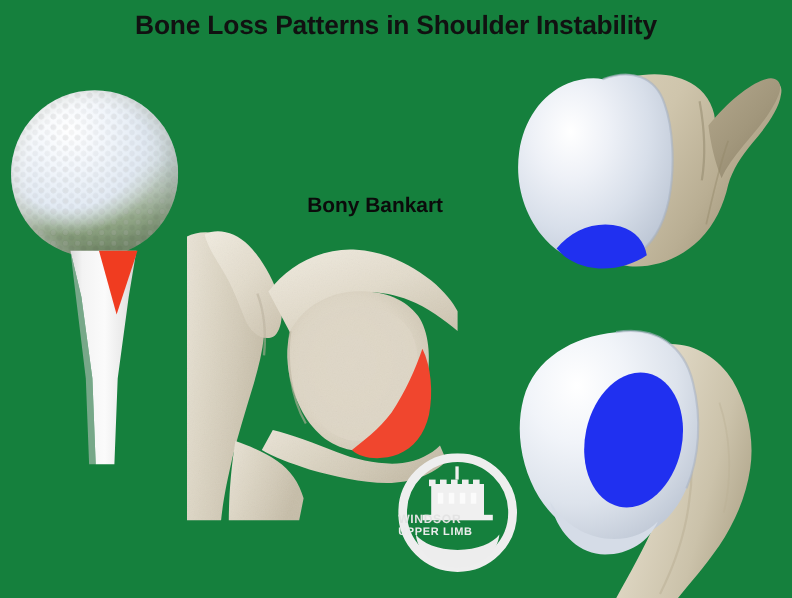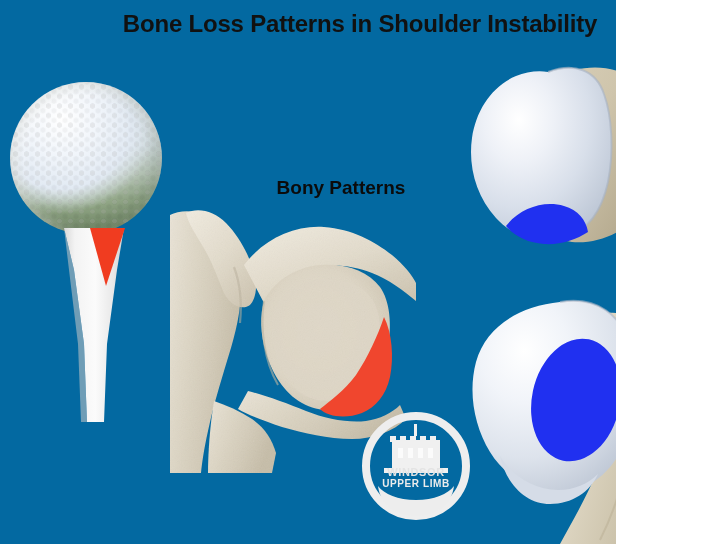--- a/index.html
+++ b/index.html
@@ -5,23 +5,23 @@
   html, body {
     margin: 0;
     padding: 0;
     background: #ffffff;
   }
   body {
     font-family: "Liberation Sans", sans-serif;
   }
   #figure {
     position: relative;
-    width: 616px;
+    width: 720px;
     height: 544px;
-    background: #0369a1;
+    background: #15803d;
     overflow: hidden;
   }
 
   
   .fig-title {
     position: absolute;
     top: 10px;
     left: 0;
     width: 720px;
     text-align: center;
@@ -125,21 +125,21 @@
   #watermark {
     position: absolute;
     left: 362px; top: 412px;
     width: 108px; height: 108px;
     opacity: 1;
     pointer-events: none;
   }
   .wm-text {
     position: absolute;
     left: 0; width: 108px;
-    text-align: center;
+    text-align: left;
     color: #e3e3e3;
     font-weight: bold;
     letter-spacing: 0.6px;
   }
   #wm-line1 { top: 54px; font-size: 11px; }
   #wm-line2 { top: 66px; font-size: 10px; color: #ececec; }
 </style>
 </head>
 <body>
 
@@ -326,21 +326,21 @@
                C150,200 132,212 110,212 C86,212 66,192 60,164 Z" fill="#d5dce7"></path>
 
       <path d="M120,10 C156,4 182,22 190,56 C198,88 196,124 184,152" stroke="#aab4c4" stroke-width="2" fill="none" opacity="0.6"></path>
 
       <ellipse cx="136" cy="108" rx="44" ry="62" transform="rotate(12 136 108)" fill="#2030f0"></ellipse>
     </svg>
 
     
   </div>
 
-  <div class="panel-label" id="label-bony-bankart">Bony Patterns</div>
+  <div class="panel-label" id="label-bony-bankart">Bony Bankart</div>
 
   <div id="watermark">
     <svg viewBox="0 0 108 108" width="108" height="108">
 
       <circle cx="54" cy="54" r="50" fill="none" stroke="#eeeeee" stroke-width="8"></circle>
 
       <path d="M16,74 C18,92 34,104 54,104 C74,104 90,92 92,74
                C86,82 72,88 54,88 C36,88 22,82 16,74 Z" fill="#ededed"></path>
 
       <g fill="#f0f0f0">

